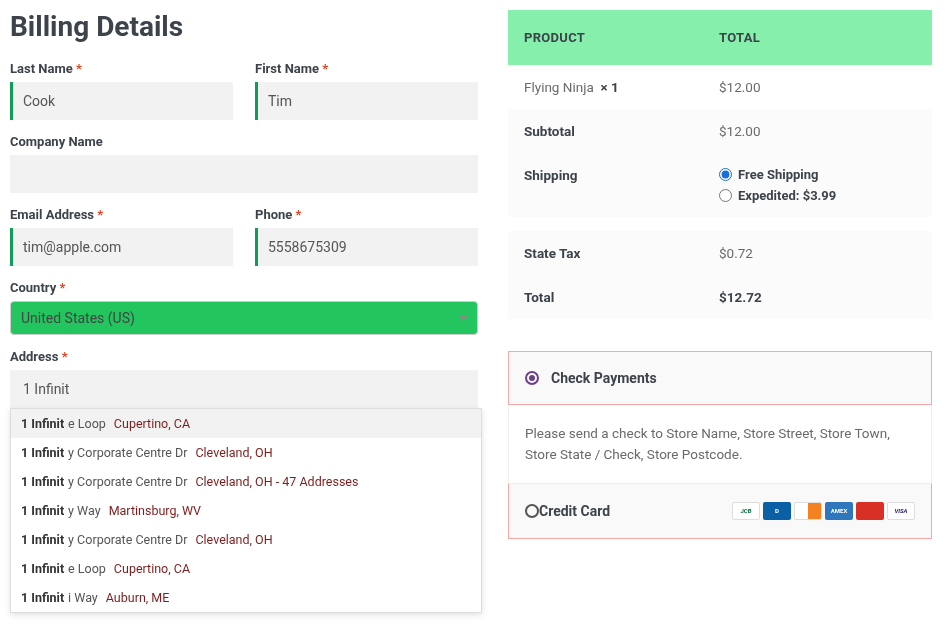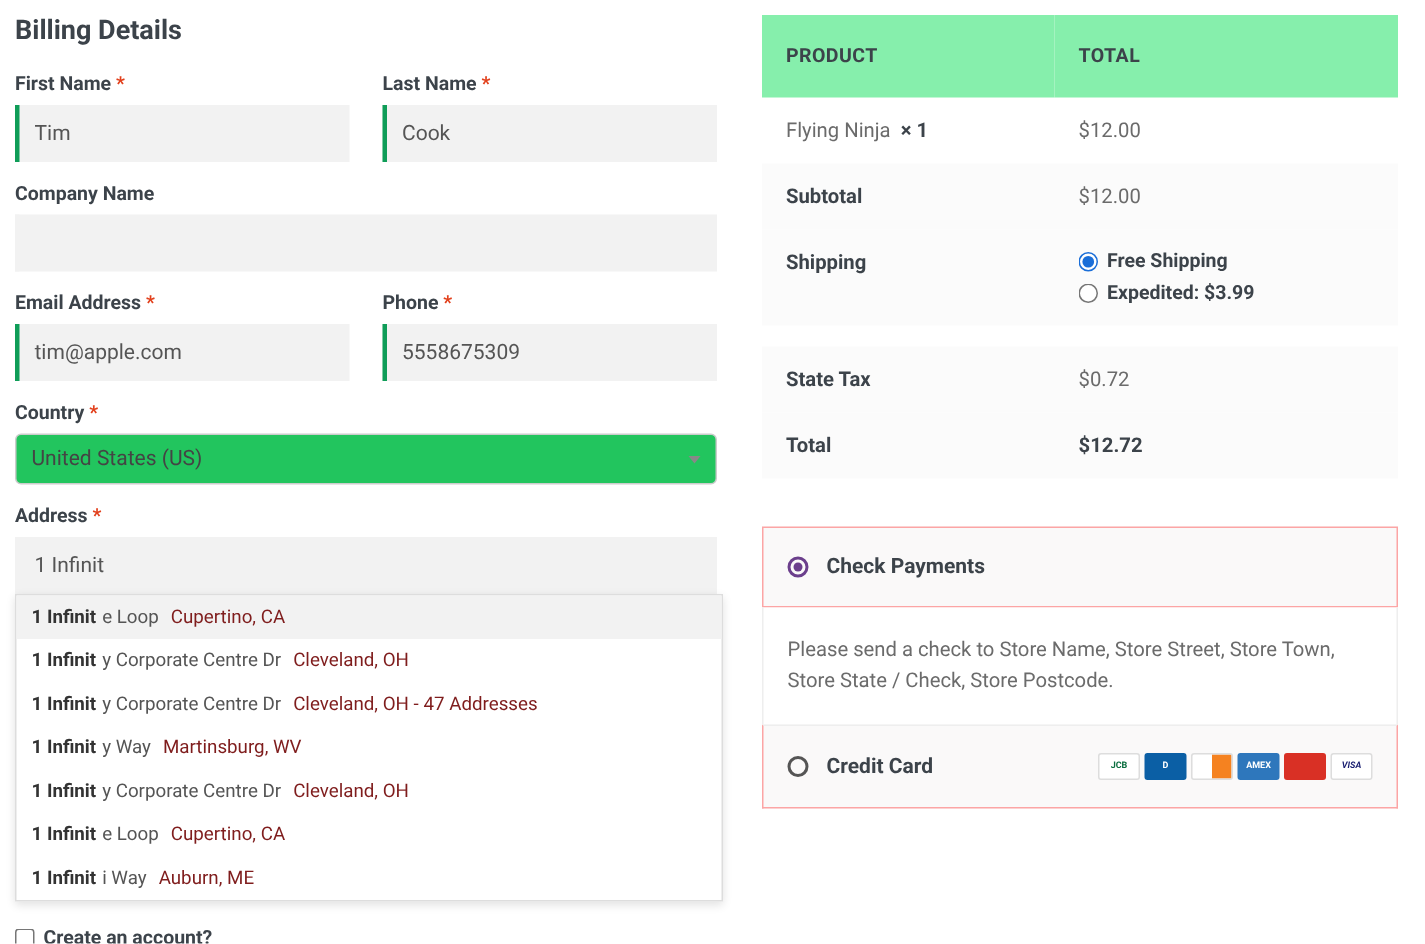--- a/index.html
+++ b/index.html
@@ -15,21 +15,21 @@
     }
     .left-col {
       width: 468px;
       position: relative;
     }
     .right-col {
       flex: 1;
       padding-right: 8px;
     }
     h2 {
-      font-size: 18px;
+      font-size: 28px;
       font-weight: 700;
       color: #3c434a;
       margin-bottom: 18px;
     }
     .form-row {
       display: flex;
       gap: 22px;
     }
     .form-field {
       flex: 1;
@@ -173,21 +173,21 @@
       font-size: 13.5px;
       color: #6b6b6b;
       line-height: 1.55;
       border-left: 1px solid #eee;
       border-right: 1px solid #eee;
     }
     .pay-option.cc {
       border-top: 1px solid #eee;
       justify-content: space-between;
     }
-    .cc-left { display: flex; align-items: center; gap: 12px; }
+    .cc-left { display: flex; align-items: center; }
     .card-logos { display: flex; align-items: center; gap: 3px; }
     .card-logo {
       width: 28px; height: 18px;
       border-radius: 2px;
       display: inline-flex;
       align-items: center; justify-content: center;
       font-size: 6px; font-weight: 700; color: #fff;
     }
     .cl-jcb { background: #fff; color: #0a6e3f; border: 1px solid #ddd; }
     .cl-diners { background: #0b5fa5; }
@@ -199,29 +199,29 @@
   </style>
 </head>
 <body>
 
 <div class="left-col">
   <h2>Billing Details</h2>
 
   <div class="form-row">
     <div class="form-field">
       <label>
+        <span>Last Name</span> <span class="required">*</span>
+      </label>
+      <input class="text-input" type="text" value="Cook" style="">
+    </div>
+    <div class="form-field">
+      <label>
         <span>First Name</span> <span class="required">*</span>
       </label>
       <input class="text-input" type="text" value="Tim" style="">
-    </div>
-    <div class="form-field">
-      <label>
-        <span>Last Name</span> <span class="required">*</span>
-      </label>
-      <input class="text-input" type="text" value="Cook" style="">
     </div>
   </div>
 
   <div class="form-field full">
     <label>Company Name</label>
     <input class="text-input no-accent" type="text" value="" style="">
   </div>
 
   <div class="form-row">
     <div class="form-field">

